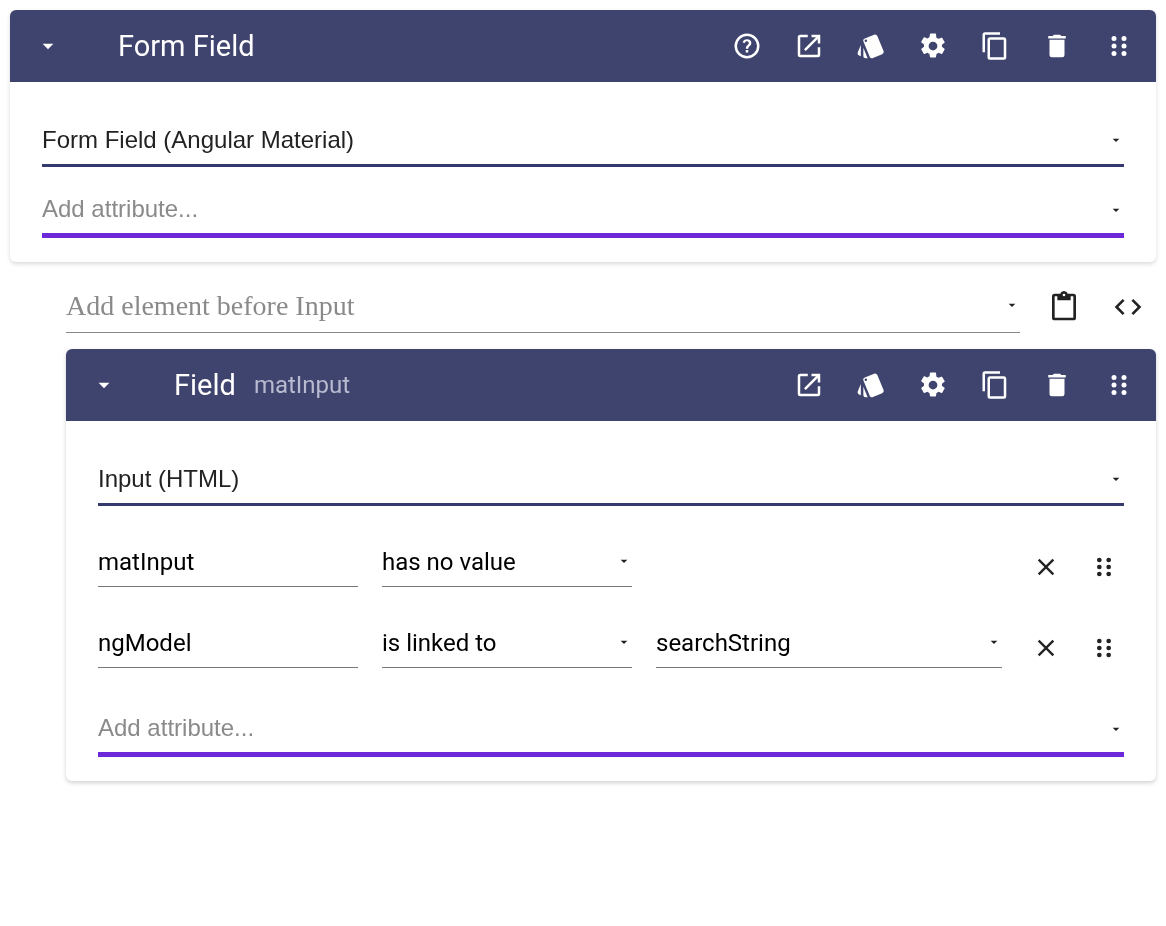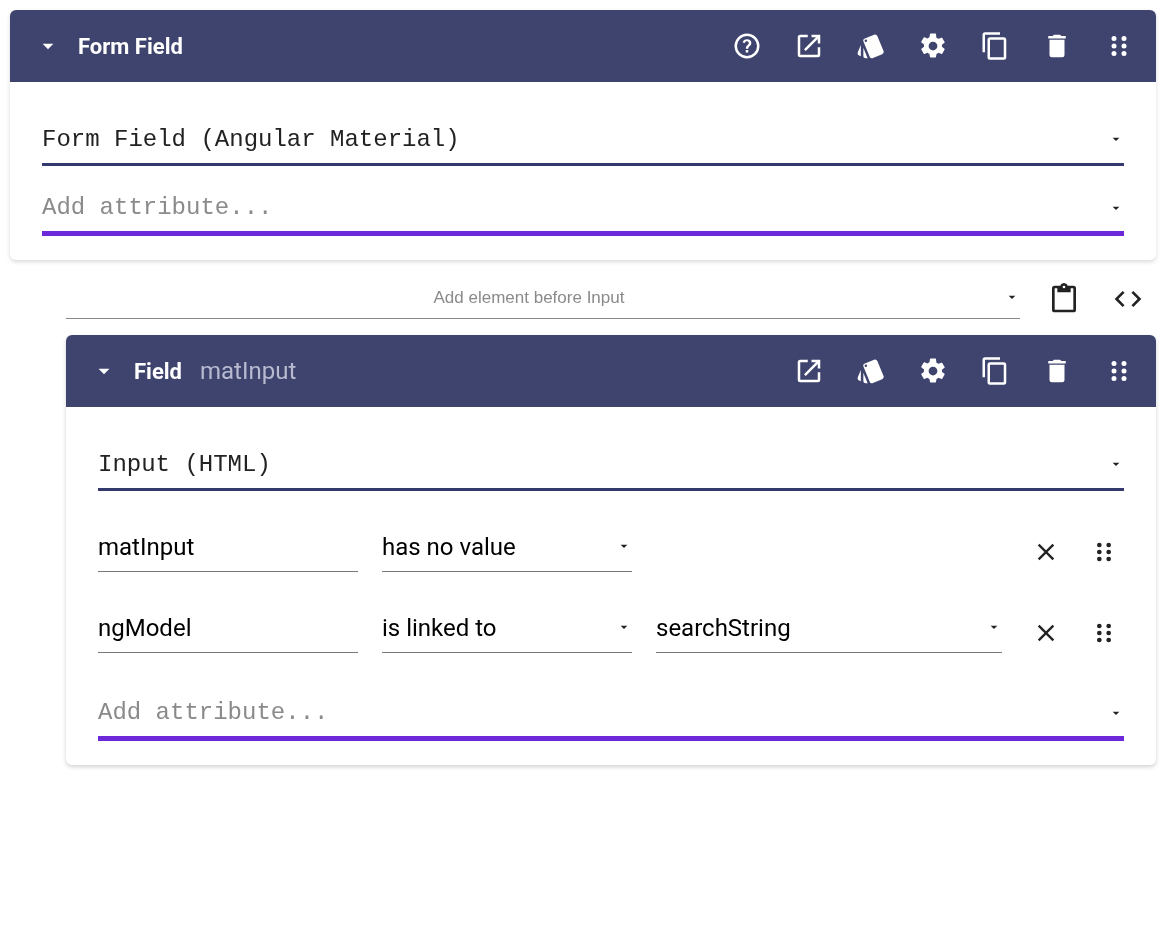--- a/index.html
+++ b/index.html
@@ -26,22 +26,23 @@
     padding: 0 20px 0 24px;
     border-radius: 6px 6px 0 0;
   }
   .header-left {
     display: flex;
     align-items: center;
     gap: 16px;
     flex: 1;
   }
   .header-title {
-    font-size: 22px;
-    font-weight: 700;
+    font-size: 29px;
+    font-weight: 400;
+    margin-left: 40px;
   }
   .header-subtitle {
     font-size: 24px;
     font-weight: 400;
     color: #b8bad0;
     margin-left: 2px;
   }
   .header-actions {
     display: flex;
     align-items: center;
@@ -62,21 +63,21 @@
   .body {
     padding: 16px 32px 24px 32px;
   }
   .field-row {
     position: relative;
     margin-top: 18px;
   }
   .field-input {
     width: 100%;
     font-size: 24px;
-    font-family: Liberation Mono, monospace;
+    font-family: Liberation Sans, sans-serif;
     border: none;
     outline: none;
     padding: 10px 28px 10px 0;
     border-bottom: 1px solid #777;
     background: transparent;
     color: #222;
   }
   .field-input::placeholder { color: #8a8a8a; }
   .field-underline-accent {
     border-bottom: 3px solid #343a6e;
@@ -99,28 +100,27 @@
     gap: 24px;
     padding: 0 8px 0 0;
     margin: 18px 0 0 56px;
   }
   .insert-field {
     position: relative;
     flex: 1;
   }
   .insert-input {
     width: 100%;
-    font-size: 17px;
-    font-family: Liberation Sans, sans-serif;
+    font-size: 28px;
+    font-family: Liberation Serif, serif;
     border: none;
     outline: none;
     padding: 10px 28px 10px 0;
     border-bottom: 1px solid #888;
     background: transparent;
-    text-align: center;
   }
   .insert-input::placeholder { color: #8a8a8a; }
   .insert-chev {
     position: absolute;
     right: 0;
     top: 50%;
     transform: translateY(-50%);
   }
   .insert-chev svg { fill: #222; width: 16px; height: 16px; }
   .dark-icon svg { fill: #222; width: 32px; height: 32px; }

